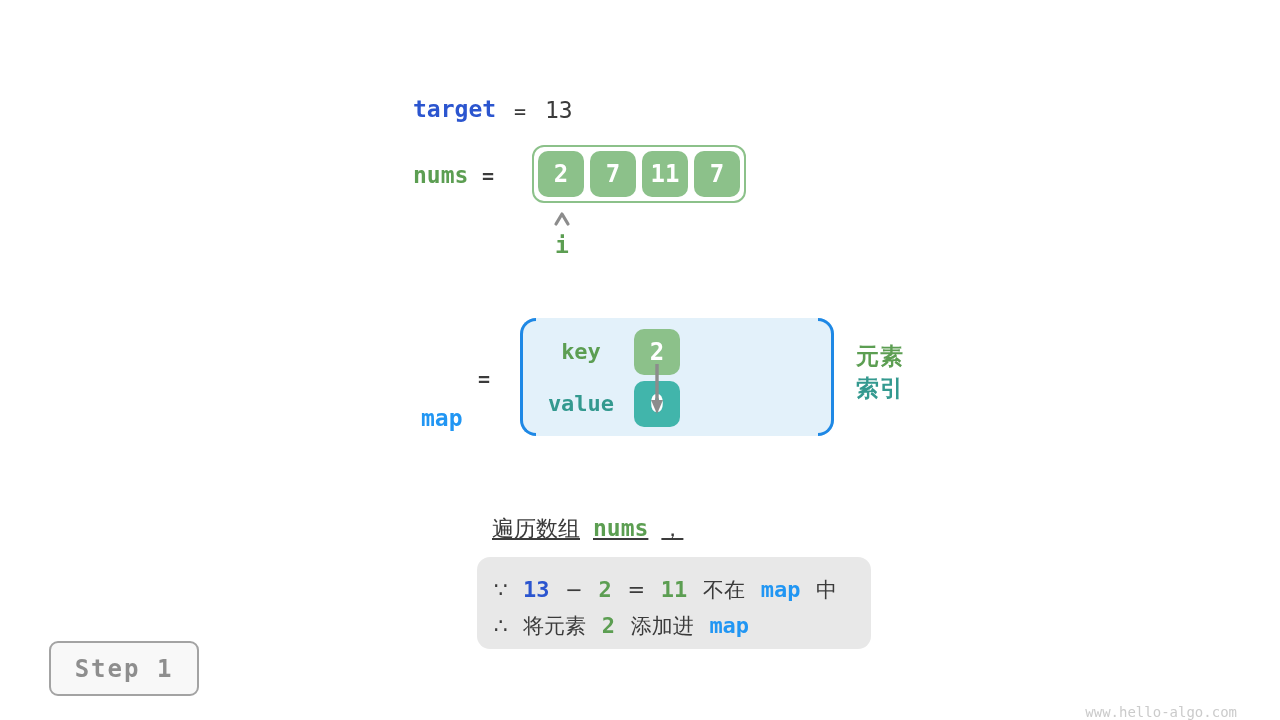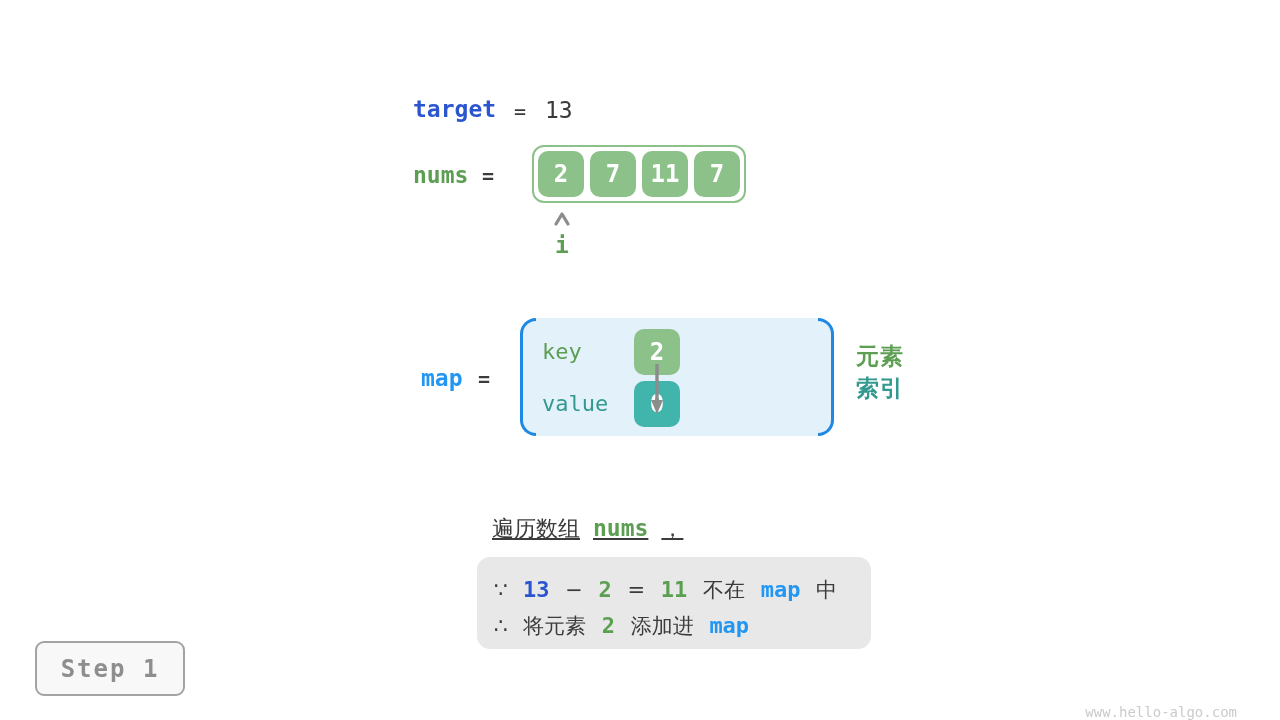--- a/index.html
+++ b/index.html
@@ -6,21 +6,21 @@
   .canvas{
     position:relative;width:1280px;height:720px;background:#ffffff;overflow:hidden;
     font-family:"DejaVu Sans",sans-serif;color:var(--dark);
   }
   .abs{position:absolute;}
   .bold{font-weight:bold;}
 
   
   .var-label{font-size:23px;font-weight:bold;font-family:"DejaVu Sans Mono",monospace;}
   .v-indigo{color:var(--indigo);}
-  .v-blue{color:var(--blue);}
+  .v-blue{color:var(--blue);margin-top:40px;}
   .v-green{color:var(--green-text);}
   .v-teal{color:var(--teal-text);}
   .eq{font-size:20px;color:var(--dark);font-family:"DejaVu Sans Mono",monospace;}
   .eq.bold{font-weight:bold;}
   .plain-val{font-size:23px;color:var(--dark);font-family:"DejaVu Sans Mono",monospace;}
 
   
   .array-box{
     border:2.5px solid var(--green-fill);border-radius:12px;padding:4px;
     display:flex;gap:6px;background:#ffffff;
@@ -32,21 +32,21 @@
   }
   .cell.teal{background:var(--teal-fill);}
 
   
   .map-box{
     background:var(--map-fill);border-radius:16px;
   }
   .bracket{position:absolute;top:0;bottom:0;width:16px;box-sizing:border-box;}
   .bracket.left{left:0;border:3px solid var(--map-bracket);border-right:none;border-radius:16px 0 0 16px;}
   .bracket.right{right:0;border:3px solid var(--map-bracket);border-left:none;border-radius:0 16px 16px 0;}
-  .kv-label{position:absolute;left:22px;width:92px;text-align:left;font-size:22px;font-weight:normal;font-family:"DejaVu Sans Mono",monospace;}
+  .kv-label{position:absolute;left:15px;width:92px;text-align:center;font-size:22px;font-weight:bold;font-family:"DejaVu Sans Mono",monospace;}
 
   .cjk-label{font-size:23px;font-weight:bold;letter-spacing:1px;}
 
   .caption{display:flex;align-items:baseline;gap:13px;font-size:22px;color:var(--dark);}
   .caption .code{font-size:23px;font-weight:bold;font-family:"DejaVu Sans Mono",monospace;color:var(--green-text);}
 
   
   .note-box{
     background:var(--gray-box);border-radius:13px;
     padding:15px 5px 13px 17px;box-sizing:border-box;
@@ -131,19 +131,19 @@
     </div>
     <div class="note-line">
       <span class="tok">∴</span>
       <span class="tok">将元素</span>
       <span class="tok num v-green">2</span>
       <span class="tok">添加进</span>
       <span class="tok code v-blue">map</span>
     </div>
   </div>
 
-  <div class="abs step-box" style="left:35px;top:641px;width:146px;height:51px;">
+  <div class="abs step-box" style="left:49px;top:641px;width:146px;height:51px;">
     <span>Step 1</span>
   </div>
 
   <span class="abs watermark" style="right:43px;top:704px;">www.hello-algo.com</span>
 
 </div>
 
 </body></html>

